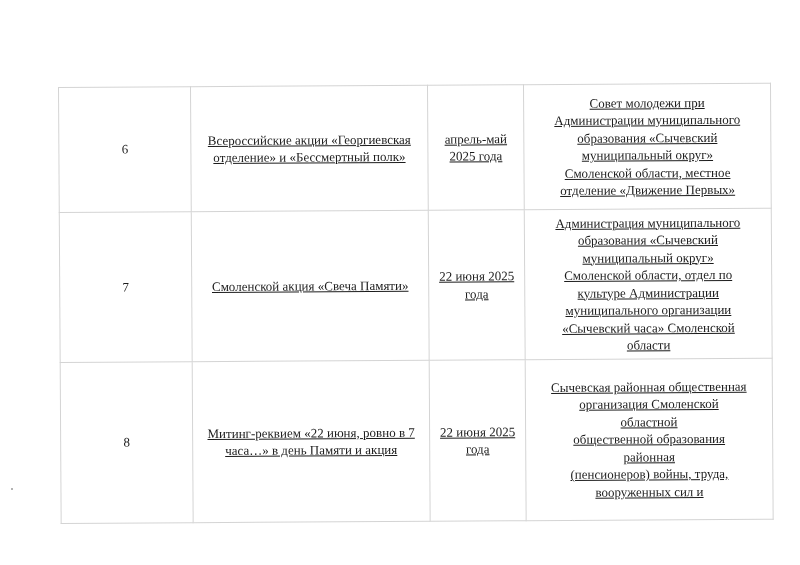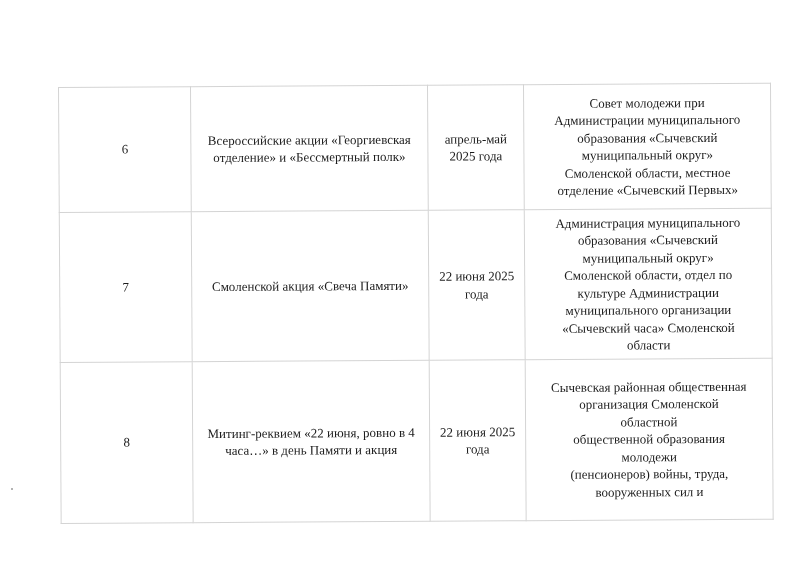--- a/index.html
+++ b/index.html
@@ -43,21 +43,21 @@
     .col-event { width: 237px; }
     .col-date { width: 96px; }
     .col-resp { width: 247px; }
     .row-6 td { height: 124px; }
     .row-7 td { height: 149px; }
     .row-8 td { height: 160px; }
     .cell-resp {
       font-size: 13.5px;
       line-height: 18px;
     }
-    .line { display: block; white-space: nowrap; }
+    .line { display: block; white-space: nowrap; text-decoration: underline; }
     .speck {
       position: absolute;
       left: 11px;
       top: 488px;
       width: 2px; height: 2px;
       background: #9a9a9a;
       border-radius: 1px;
     }
   </style>
 </head>
@@ -84,21 +84,21 @@
         <td>
           <span class="line">апрель-май</span>
           <span class="line">2025 года</span>
         </td>
         <td class="cell-resp">
           <span class="line">Совет молодежи при</span>
           <span class="line">Администрации муниципального</span>
           <span class="line">образования «Сычевский</span>
           <span class="line">муниципальный округ»</span>
           <span class="line">Смоленской области, местное</span>
-          <span class="line">отделение «Сычевский Первых»</span>
+          <span class="line">отделение «Движение Первых»</span>
         </td>
       </tr>
 
       <tr class="row-7">
         <td>
           <span>7</span>
         </td>
         <td>
           <span class="line">Смоленской акция «Свеча Памяти»</span>
         </td>
@@ -116,33 +116,33 @@
           <span class="line">«Сычевский часа» Смоленской</span>
           <span class="line">области</span>
         </td>
       </tr>
 
       <tr class="row-8">
         <td>
           <span>8</span>
         </td>
         <td>
-          <span class="line">Митинг-реквием «22 июня, ровно в 4</span>
+          <span class="line">Митинг-реквием «22 июня, ровно в 7</span>
           <span class="line">часа…»  в день Памяти и акция</span>
         </td>
         <td>
           <span class="line">22 июня 2025</span>
           <span class="line">года</span>
         </td>
         <td class="cell-resp">
           <span class="line">Сычевская районная общественная</span>
           <span class="line">организация Смоленской</span>
           <span class="line">областной</span>
           <span class="line">общественной образования</span>
-          <span class="line">молодежи</span>
+          <span class="line">районная</span>
           <span class="line">(пенсионеров) войны, труда,</span>
           <span class="line">вооруженных сил и</span>
         </td>
       </tr>
     </tbody>
   </table>
   <div class="speck"></div>
 </div>
 
 </body></html>

